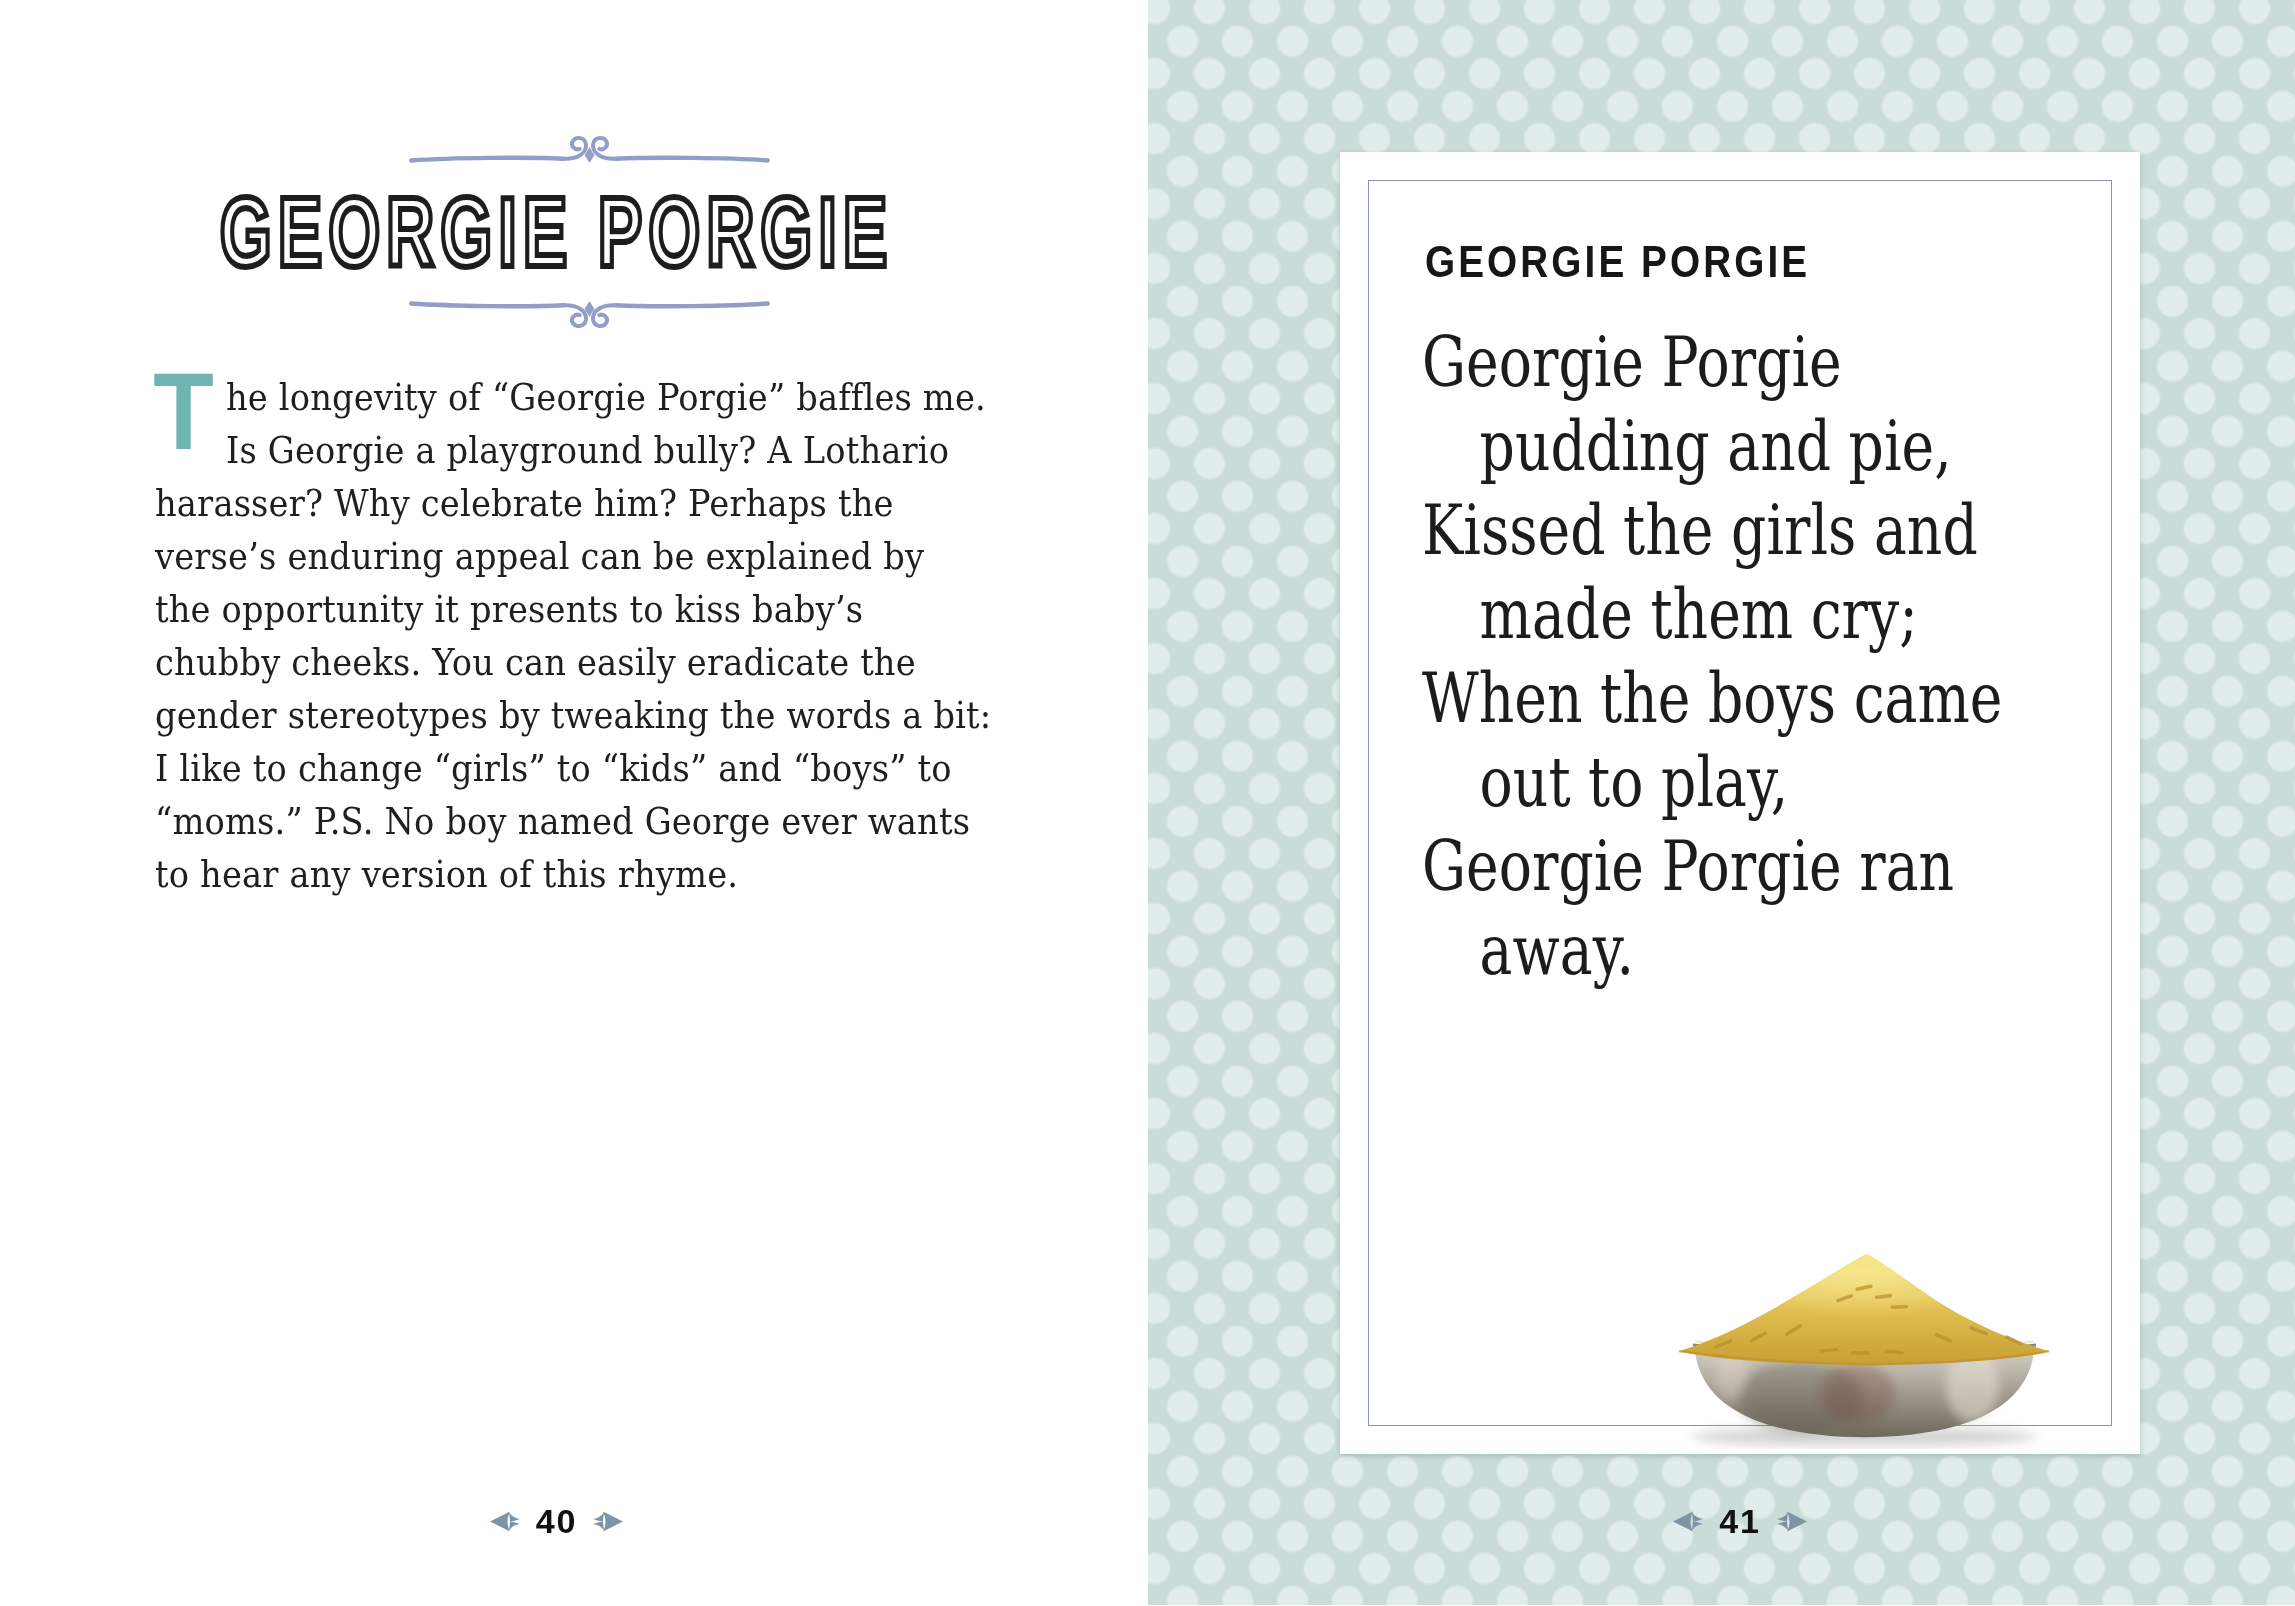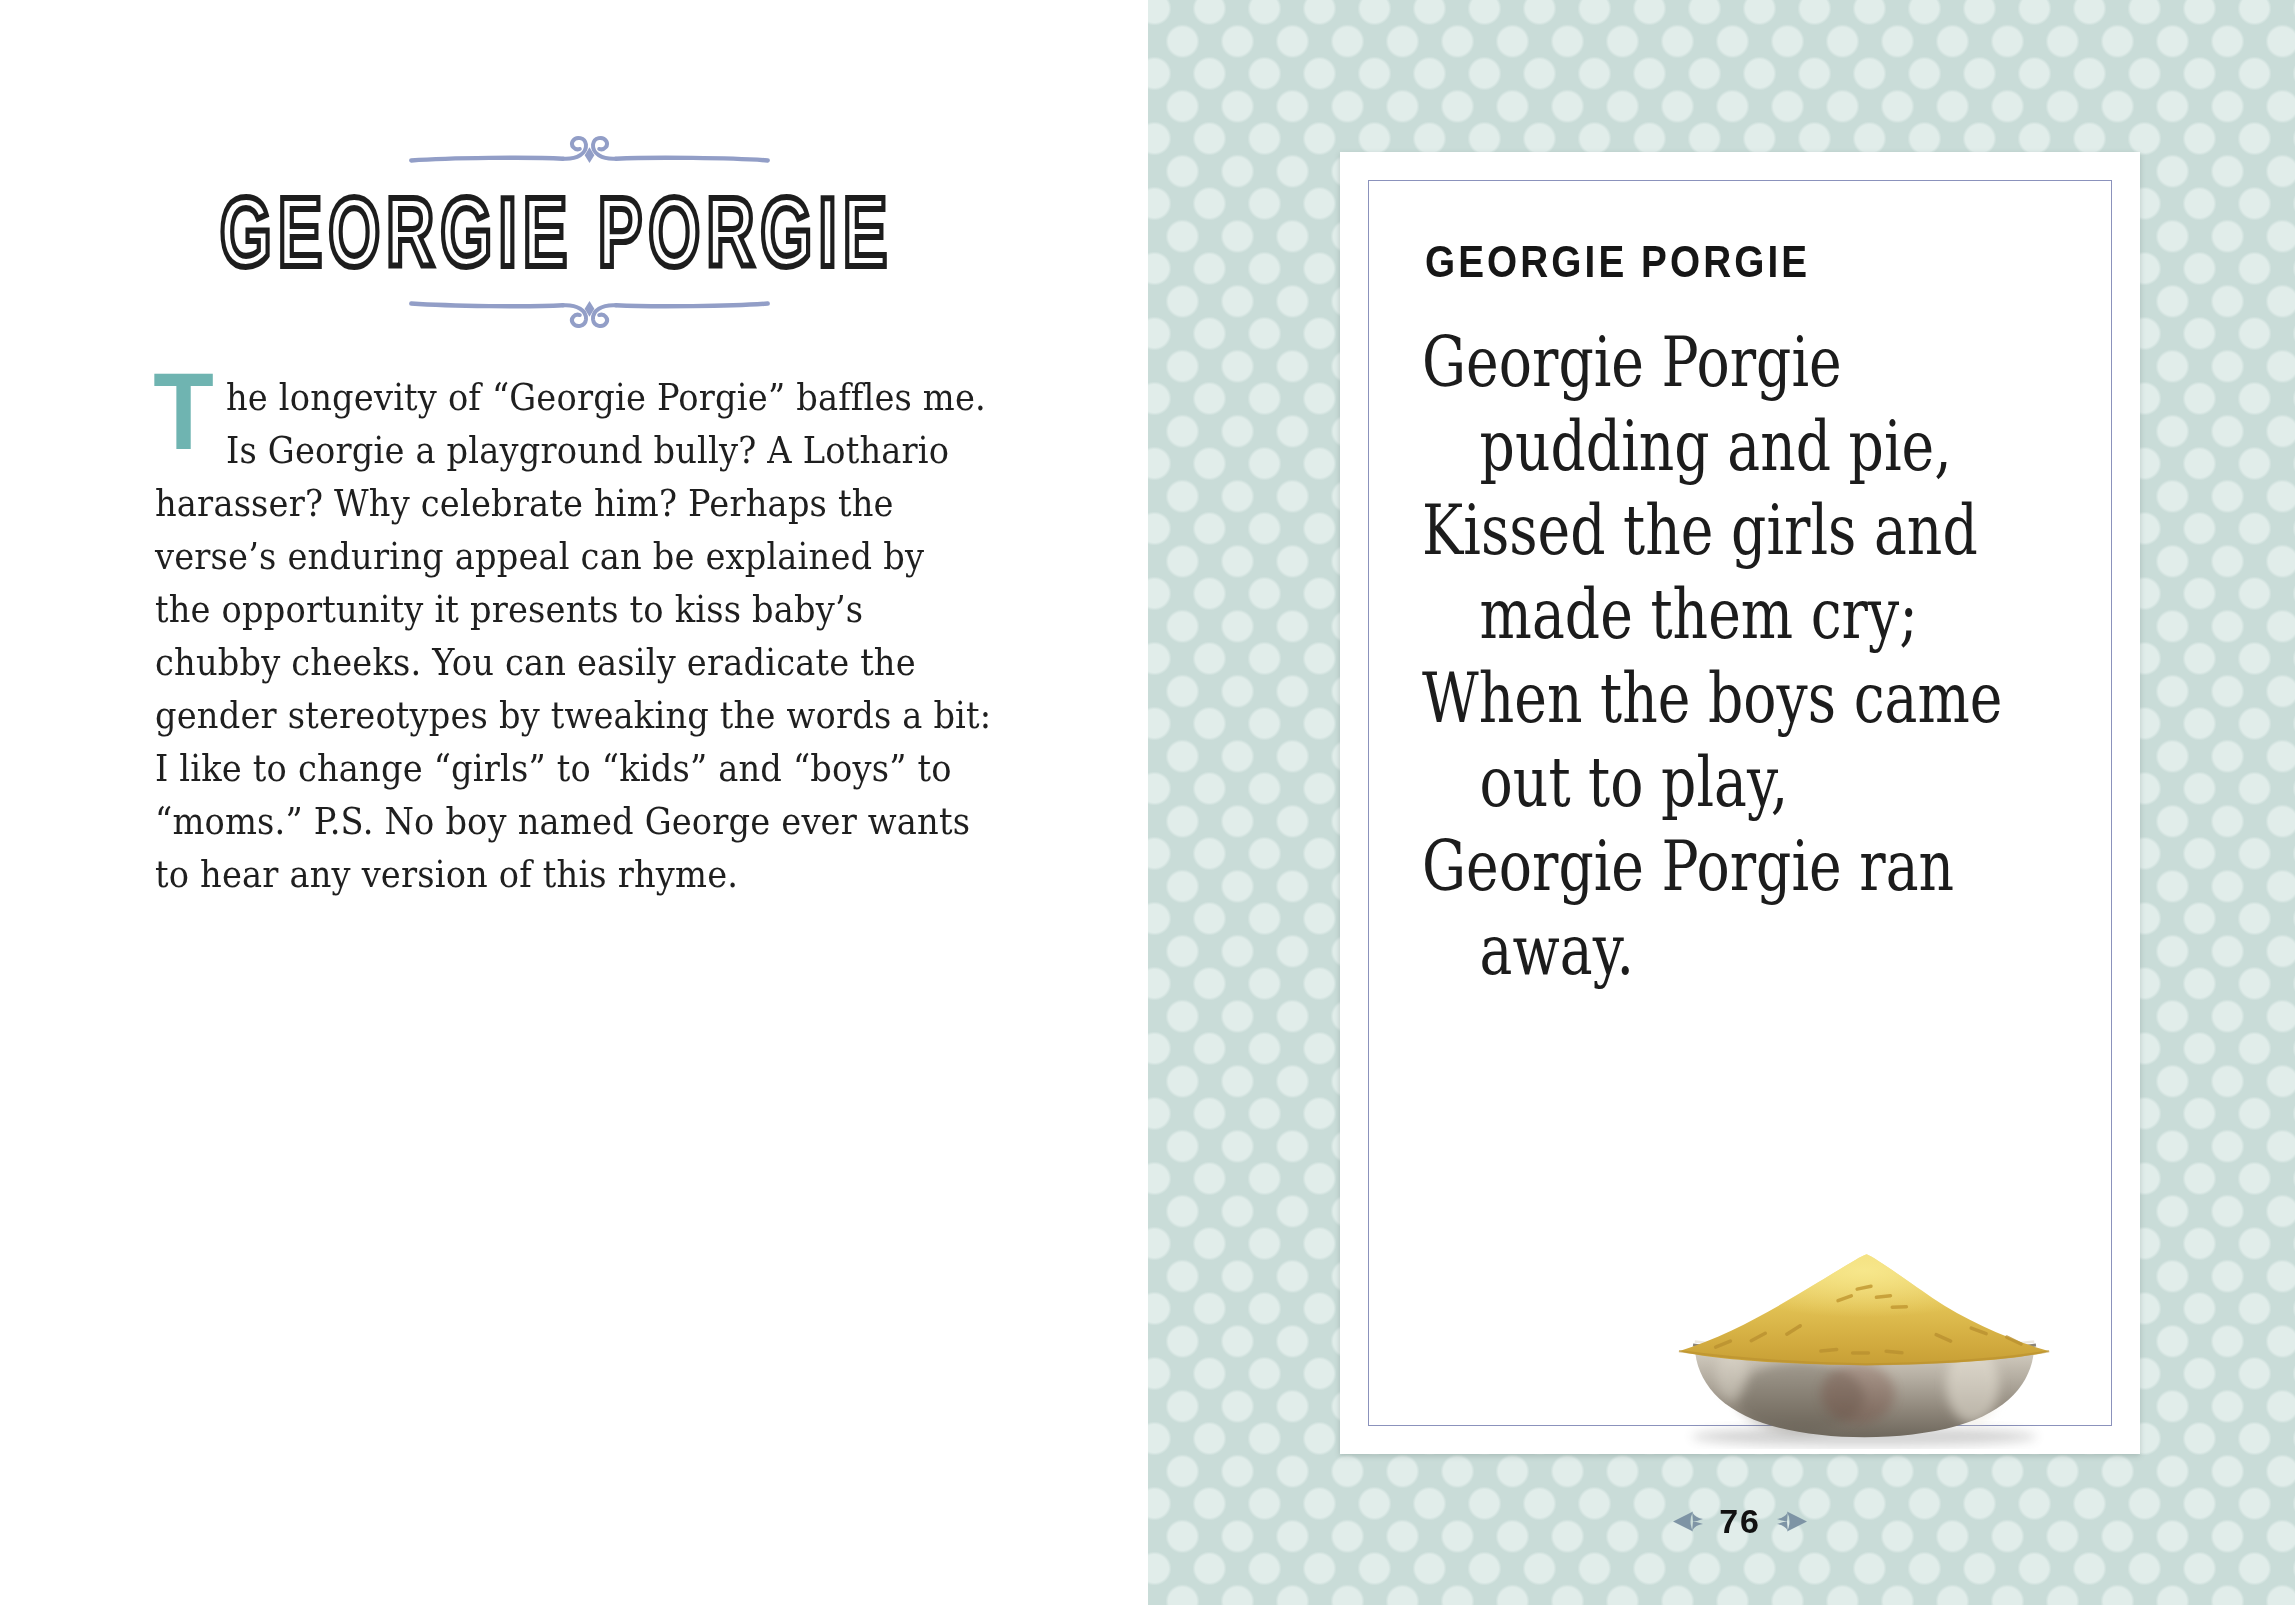--- a/index.html
+++ b/index.html
@@ -113,20 +113,37 @@
       <div class="bline">harasser? Why celebrate him? Perhaps the</div>
       <div class="bline">verse’s enduring appeal can be explained by</div>
       <div class="bline">the opportunity it presents to kiss baby’s</div>
       <div class="bline">chubby cheeks. You can easily eradicate the</div>
       <div class="bline">gender stereotypes by tweaking the words a bit:</div>
       <div class="bline">I like to change “girls” to “kids” and “boys” to</div>
       <div class="bline">“moms.” P.S. No boy named George ever wants</div>
       <div class="bline">to hear any version of this rhyme.</div>
     </div>
 
+    <div id="pageno-left" class="pageno">
+      <svg class="page-arrow" viewBox="0 0 40 30" aria-hidden="true">
+        <g fill="#7e94a5">
+          <path d="M2,15 L26,3 Q20,15 26,27 Z"></path>
+          <path d="M25,4 Q29,11 38,12 Q30,15 26,15 Z"></path>
+          <path d="M25,26 Q29,19 38,18 Q30,15 26,15 Z"></path>
+        </g>
+      </svg>
+      <span>40</span>
+      <svg class="page-arrow" viewBox="0 0 40 30" aria-hidden="true">
+        <g fill="#7e94a5" transform="translate(40,0) scale(-1,1)">
+          <path d="M2,15 L26,3 Q20,15 26,27 Z"></path>
+          <path d="M25,4 Q29,11 38,12 Q30,15 26,15 Z"></path>
+          <path d="M25,26 Q29,19 38,18 Q30,15 26,15 Z"></path>
+        </g>
+      </svg>
+    </div>
   </section>
 
   <section id="right-page">
 
     <div id="rhyme-card">
       <div id="card-border"></div>
 
       <div id="card-title">GEORGIE PORGIE</div>
 
       <div id="rhyme">
@@ -199,21 +216,21 @@
     </div>
 
     <div id="pageno-right" class="pageno">
       <svg class="page-arrow" viewBox="0 0 40 30" aria-hidden="true">
         <g fill="#7e94a5">
           <path d="M2,15 L26,3 Q20,15 26,27 Z"></path>
           <path d="M25,4 Q29,11 38,12 Q30,15 26,15 Z"></path>
           <path d="M25,26 Q29,19 38,18 Q30,15 26,15 Z"></path>
         </g>
       </svg>
-      <span>76</span>
+      <span>41</span>
       <svg class="page-arrow" viewBox="0 0 40 30" aria-hidden="true">
         <g fill="#7e94a5" transform="translate(40,0) scale(-1,1)">
           <path d="M2,15 L26,3 Q20,15 26,27 Z"></path>
           <path d="M25,4 Q29,11 38,12 Q30,15 26,15 Z"></path>
           <path d="M25,26 Q29,19 38,18 Q30,15 26,15 Z"></path>
         </g>
       </svg>
     </div>
   </section>
 </div>

